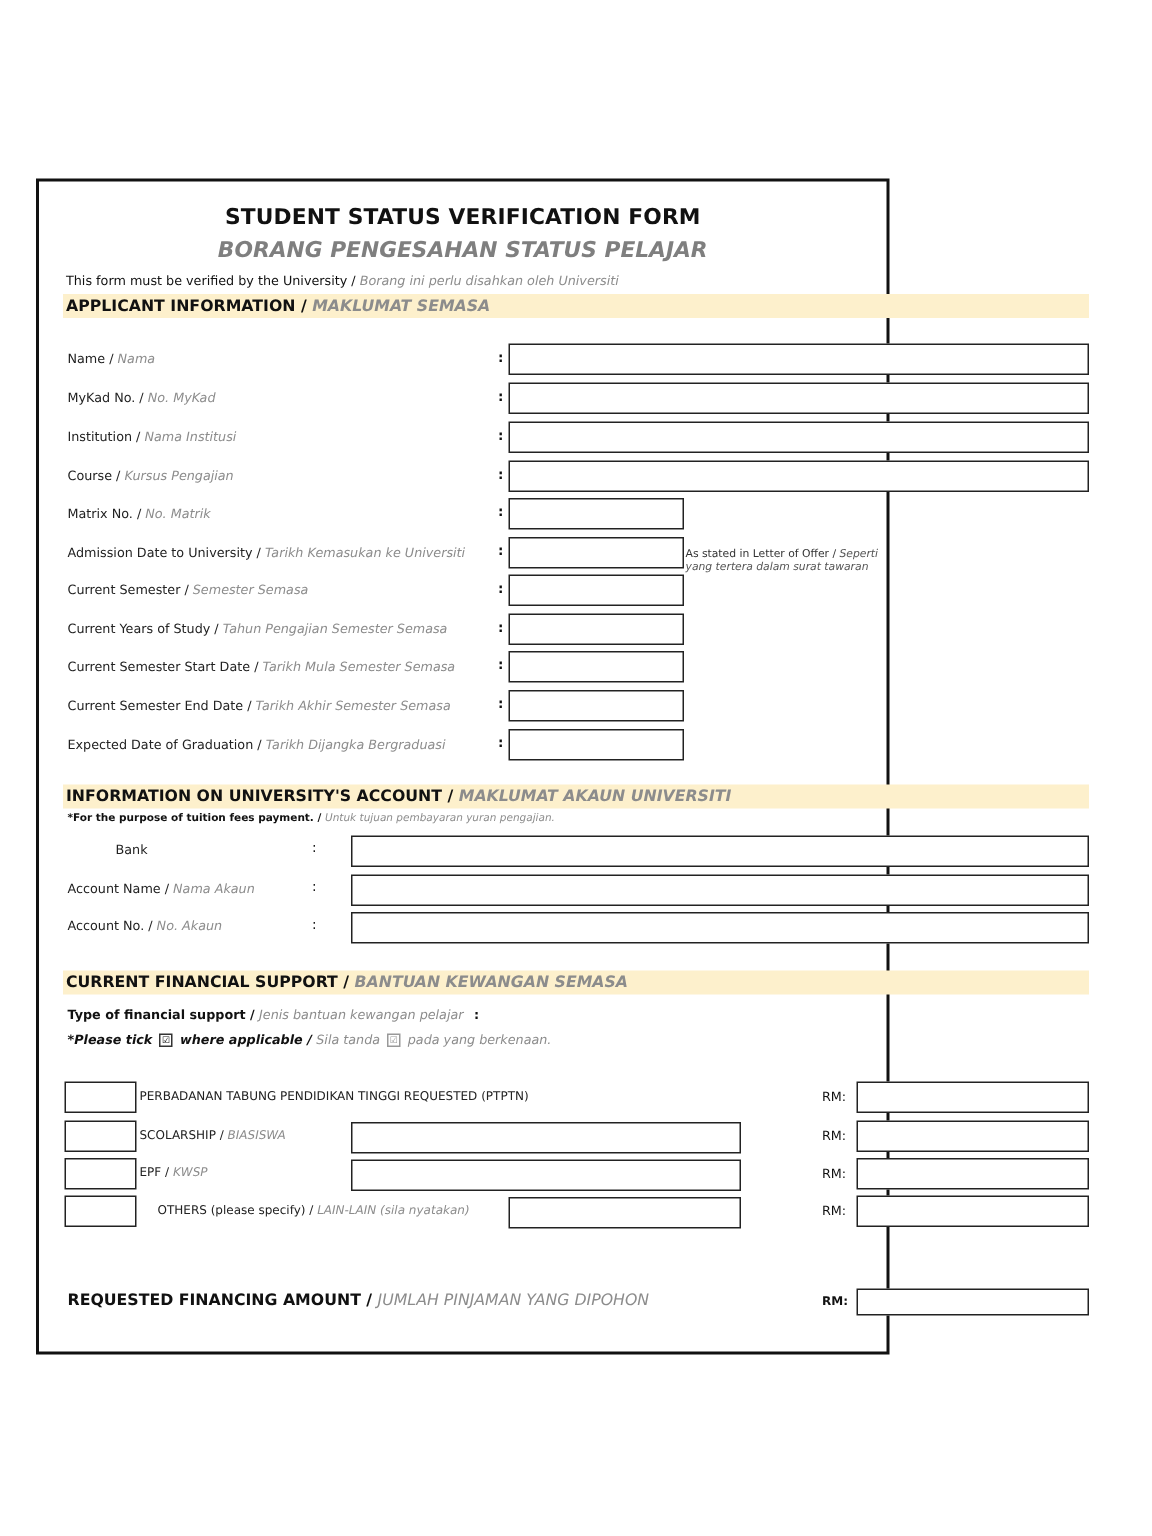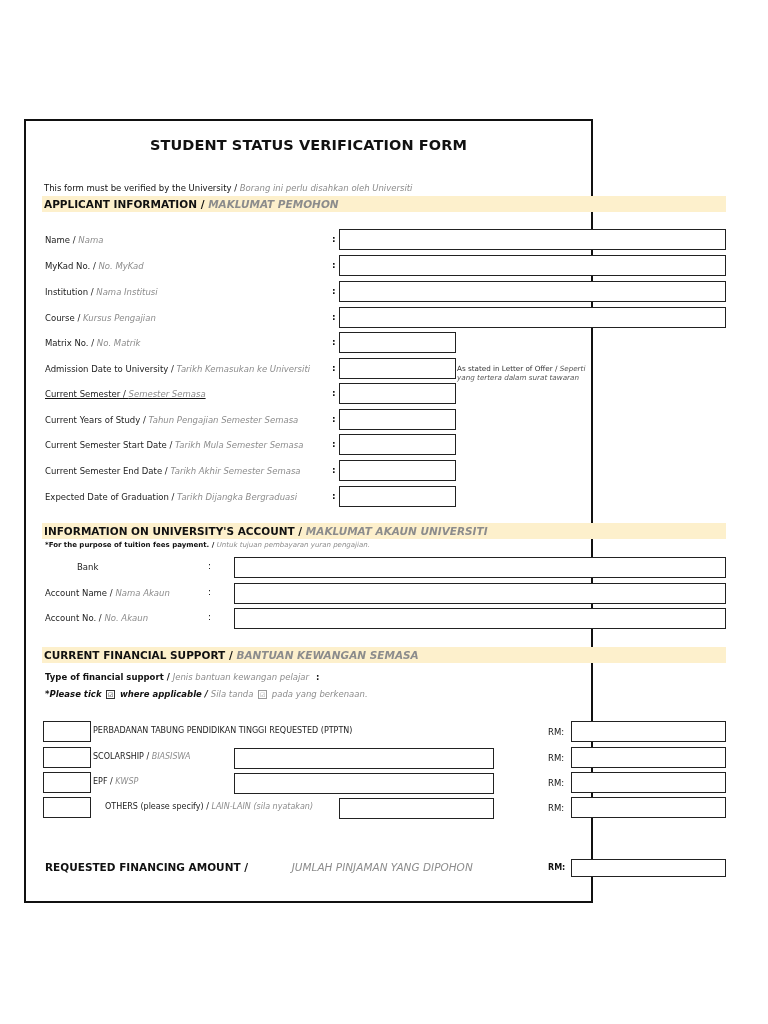--- a/index.html
+++ b/index.html
@@ -18,34 +18,35 @@
   .label b { font-weight:normal; color:#222; }
   .label i { color:#8c8c8c; }
   .colon { font-size:9px; font-weight:bold; }
   .box { border:1.2px solid #222; box-sizing:border-box; background:#fff; }
   .rm { font-size:8.5px; }
   .sub-note { font-size:7px; font-weight:bold; }
   .sub-note i { font-weight:normal; color:#8c8c8c; }
   .tick-icon { display:inline-block; width:7px; height:7px; border:1px solid #333; font-size:6px; line-height:7px; text-align:center; vertical-align:middle; margin:0 2px; }
   .tick-icon.grey { border-color:#999; color:#999; }
   .req { font-size:10.5px; font-weight:bold; }
-  .req i { color:#8c8c8c; font-weight:normal;margin-left:40px; }
+  .req i { color:#8c8c8c; font-weight:normal; }
 </style>
 </head>
 <body>
 
 <div class="page">
 
   <div class="abs title">STUDENT STATUS VERIFICATION FORM</div>
+  <div class="abs subtitle">BORANG PENGESAHAN STATUS PELAJAR</div>
   <div class="abs note" style="left:18px; top:62px;">
     <span>This form must be verified by the University / </span><i>Borang ini perlu disahkan oleh Universiti</i>
   </div>
 
   <div class="abs section" style="top:75px;">
-    <span>APPLICANT INFORMATION / </span><span class="ms">MAKLUMAT PEMOHON</span>
+    <span>APPLICANT INFORMATION / </span><span class="ms">MAKLUMAT SEMASA</span>
   </div>
 
   <div id="applicant-rows">
       <div class="abs label" style="top: 114px;"><b>Name / </b><i>Nama</i></div>
       <div class="abs colon" style="left: 306px; top: 113px;">:</div>
       <div class="abs box" style="left: 313px; top: 108px; width: 387px; height: 21px;"></div>
       <div class="abs label" style="top: 140px;"><b>MyKad No. / </b><i>No. MyKad</i></div>
       <div class="abs colon" style="left: 306px; top: 139px;">:</div>
       <div class="abs box" style="left: 313px; top: 134px; width: 387px; height: 21px;"></div>
       <div class="abs label" style="top: 166px;"><b>Institution / </b><i>Nama Institusi</i></div>
@@ -53,21 +54,21 @@
       <div class="abs box" style="left: 313px; top: 160px; width: 387px; height: 21px;"></div>
       <div class="abs label" style="top: 192px;"><b>Course / </b><i>Kursus Pengajian</i></div>
       <div class="abs colon" style="left: 306px; top: 191px;">:</div>
       <div class="abs box" style="left: 313px; top: 186px; width: 387px; height: 21px;"></div>
       <div class="abs label" style="top: 217px;"><b>Matrix No. / </b><i>No. Matrik</i></div>
       <div class="abs colon" style="left: 306px; top: 216px;">:</div>
       <div class="abs box" style="left: 313px; top: 211px; width: 117px; height: 21px;"></div>
       <div class="abs label" style="top: 243px;"><b>Admission Date to University / </b><i>Tarikh Kemasukan ke Universiti</i></div>
       <div class="abs colon" style="left: 306px; top: 242px;">:</div>
       <div class="abs box" style="left: 313px; top: 237px; width: 117px; height: 21px;"></div>
-      <div class="abs label" style="top: 268px; text-decoration: underline;"><b>Current Semester / </b><i>Semester Semasa</i></div>
+      <div class="abs label" style="top: 268px;"><b>Current Semester / </b><i>Semester Semasa</i></div>
       <div class="abs colon" style="left: 306px; top: 267px;">:</div>
       <div class="abs box" style="left: 313px; top: 262px; width: 117px; height: 21px;"></div>
       <div class="abs label" style="top: 294px;"><b>Current Years of Study / </b><i>Tahun Pengajian Semester Semasa</i></div>
       <div class="abs colon" style="left: 306px; top: 293px;">:</div>
       <div class="abs box" style="left: 313px; top: 288px; width: 117px; height: 21px;"></div>
       <div class="abs label" style="top: 319px;"><b>Current Semester Start Date / </b><i>Tarikh Mula Semester Semasa</i></div>
       <div class="abs colon" style="left: 306px; top: 318px;">:</div>
       <div class="abs box" style="left: 313px; top: 313px; width: 117px; height: 21px;"></div>
       <div class="abs label" style="top: 345px;"><b>Current Semester End Date / </b><i>Tarikh Akhir Semester Semasa</i></div>
       <div class="abs colon" style="left: 306px; top: 344px;">:</div>

